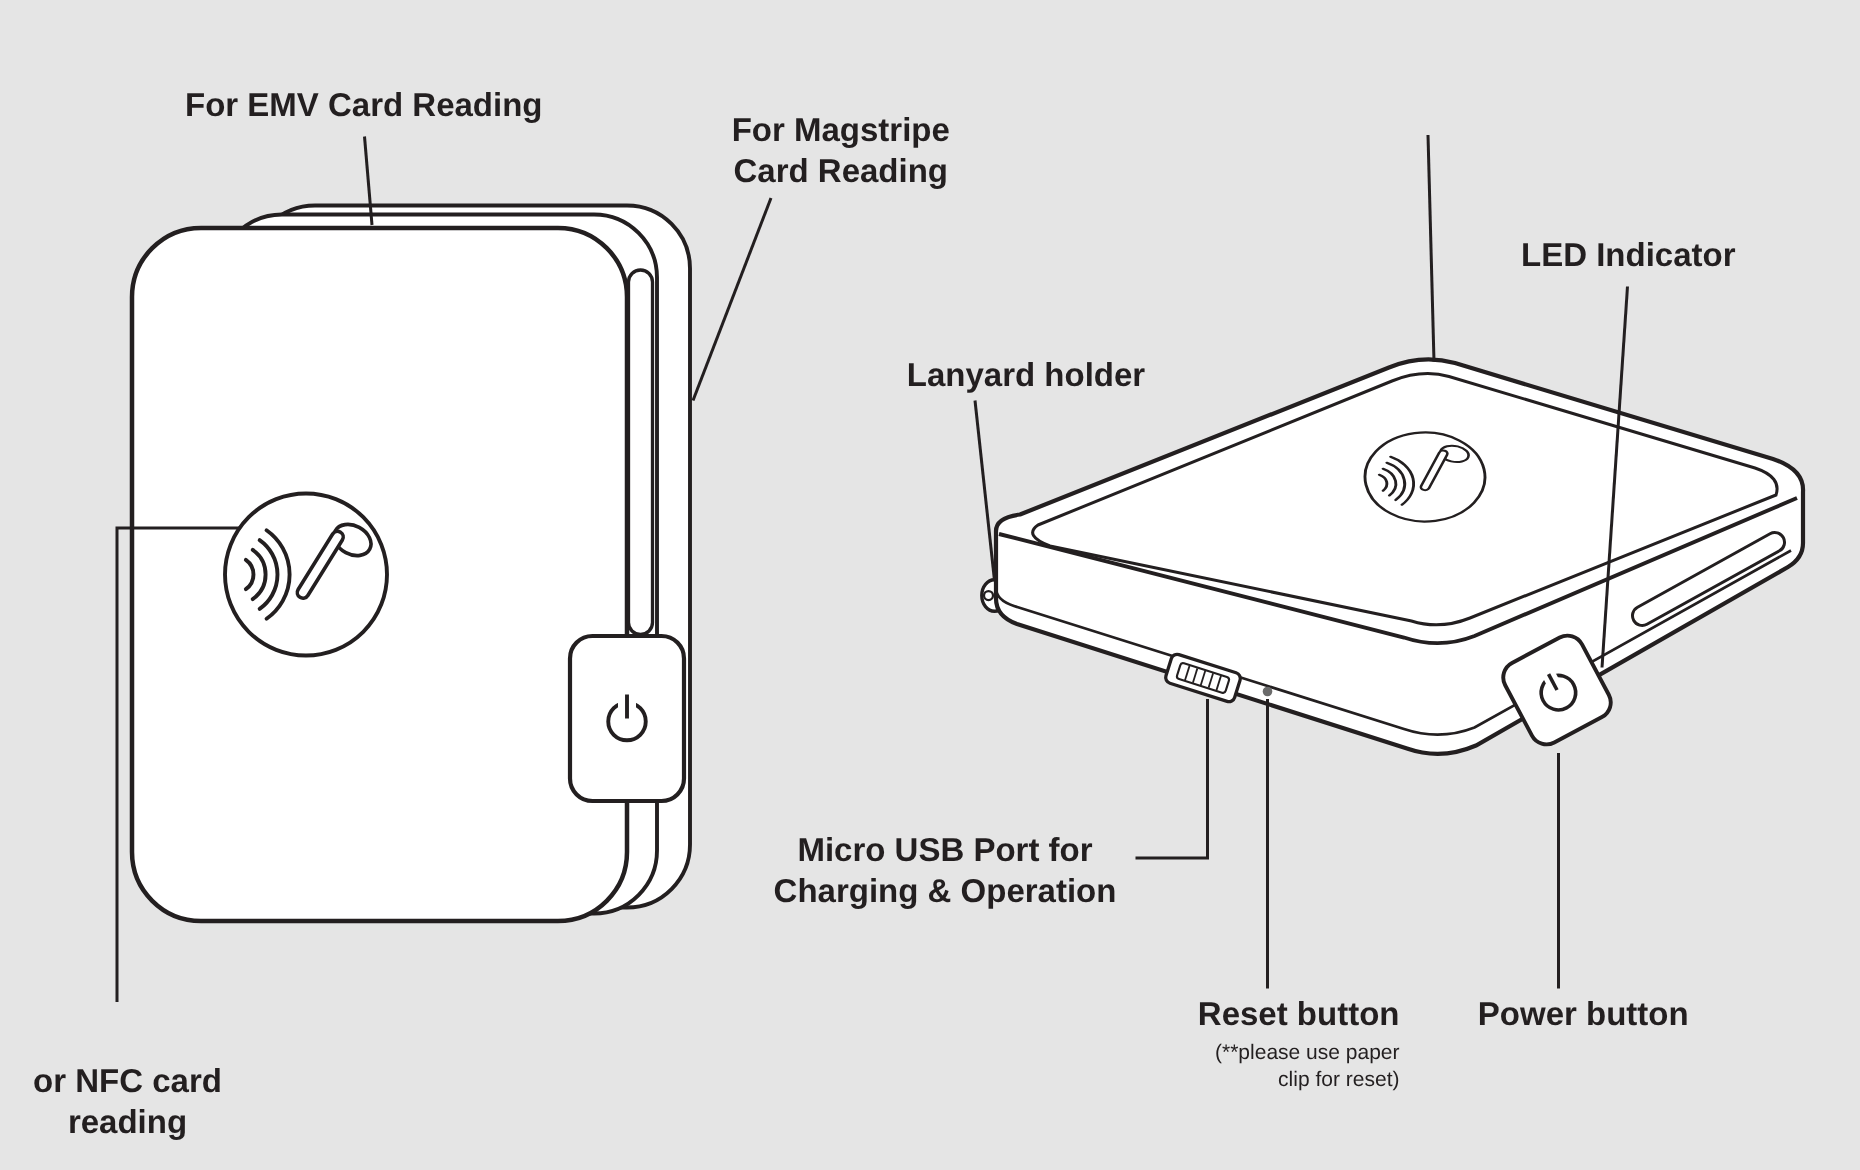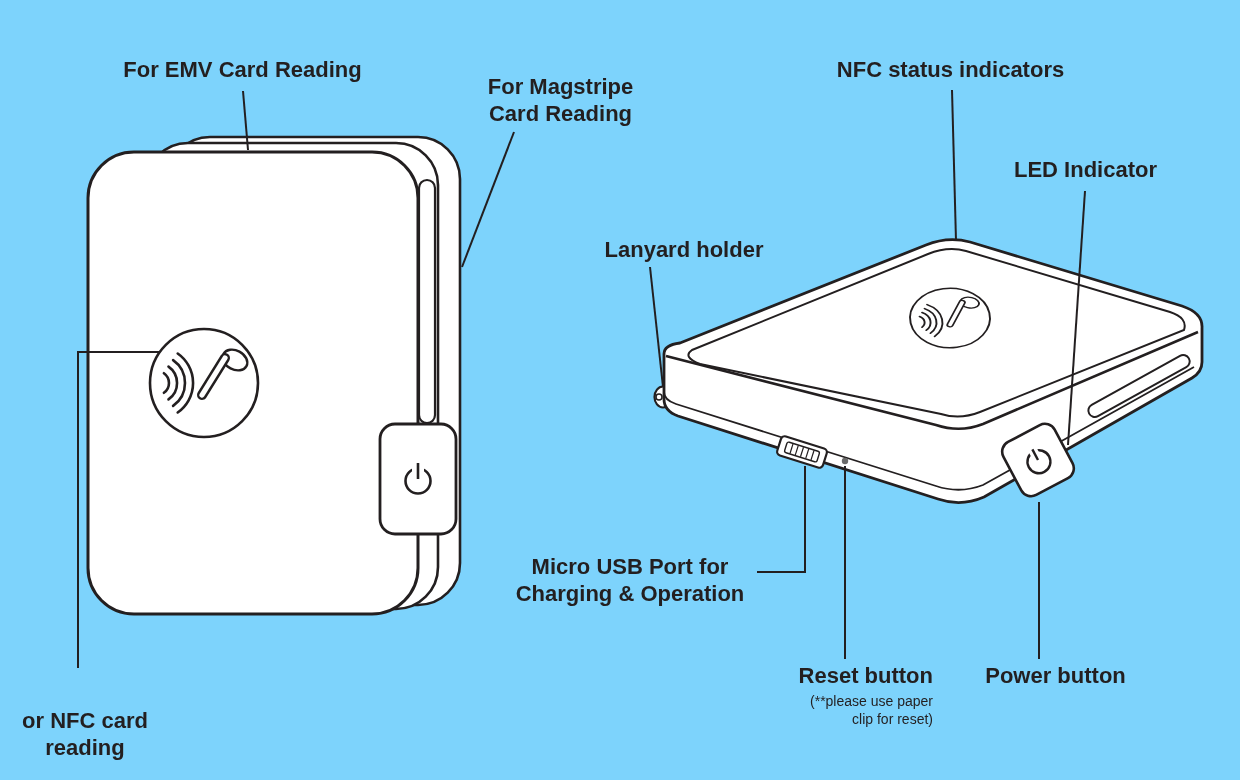--- a/index.html
+++ b/index.html
@@ -1,20 +1,20 @@
 <!DOCTYPE html>
 <html><head>
 <meta charset="utf-8">
 <style>
   html, body { margin: 0; padding: 0; background: #ffffff; }
   .canvas {
     position: relative;
     width: 1240px;
     height: 780px;
-    background: #7dd3fc;
+    background: #e5e5e5;
     overflow: hidden;
     font-family: "Liberation Sans", sans-serif;
     color: #231f20;
   }
   .art { position: absolute; left: 0; top: 0; }
   .label {
     position: absolute;
     text-align: center;
     font-size: 22px;
     font-weight: bold;
@@ -110,21 +110,20 @@
     </g>
   </svg>
 
   <div class="label" style="left:110px; top:57px; width:265px;">For EMV Card Reading</div>
 
   <div class="label" style="left:478px; top:74px; width:165px;">
     <div>For Magstripe</div>
     <div>Card Reading</div>
   </div>
 
-  <div class="label" style="left:828px; top:57px; width:245px;">NFC status indicators</div>
 
   <div class="label" style="left:1003px; top:157px; width:165px;">LED Indicator</div>
 
   <div class="label" style="left:599px; top:237px; width:170px;">Lanyard holder</div>
 
   <div class="label" style="left:500px; top:554px; width:260px;">
     <div>Micro USB Port for</div>
     <div>Charging &amp; Operation</div>
   </div>
 

